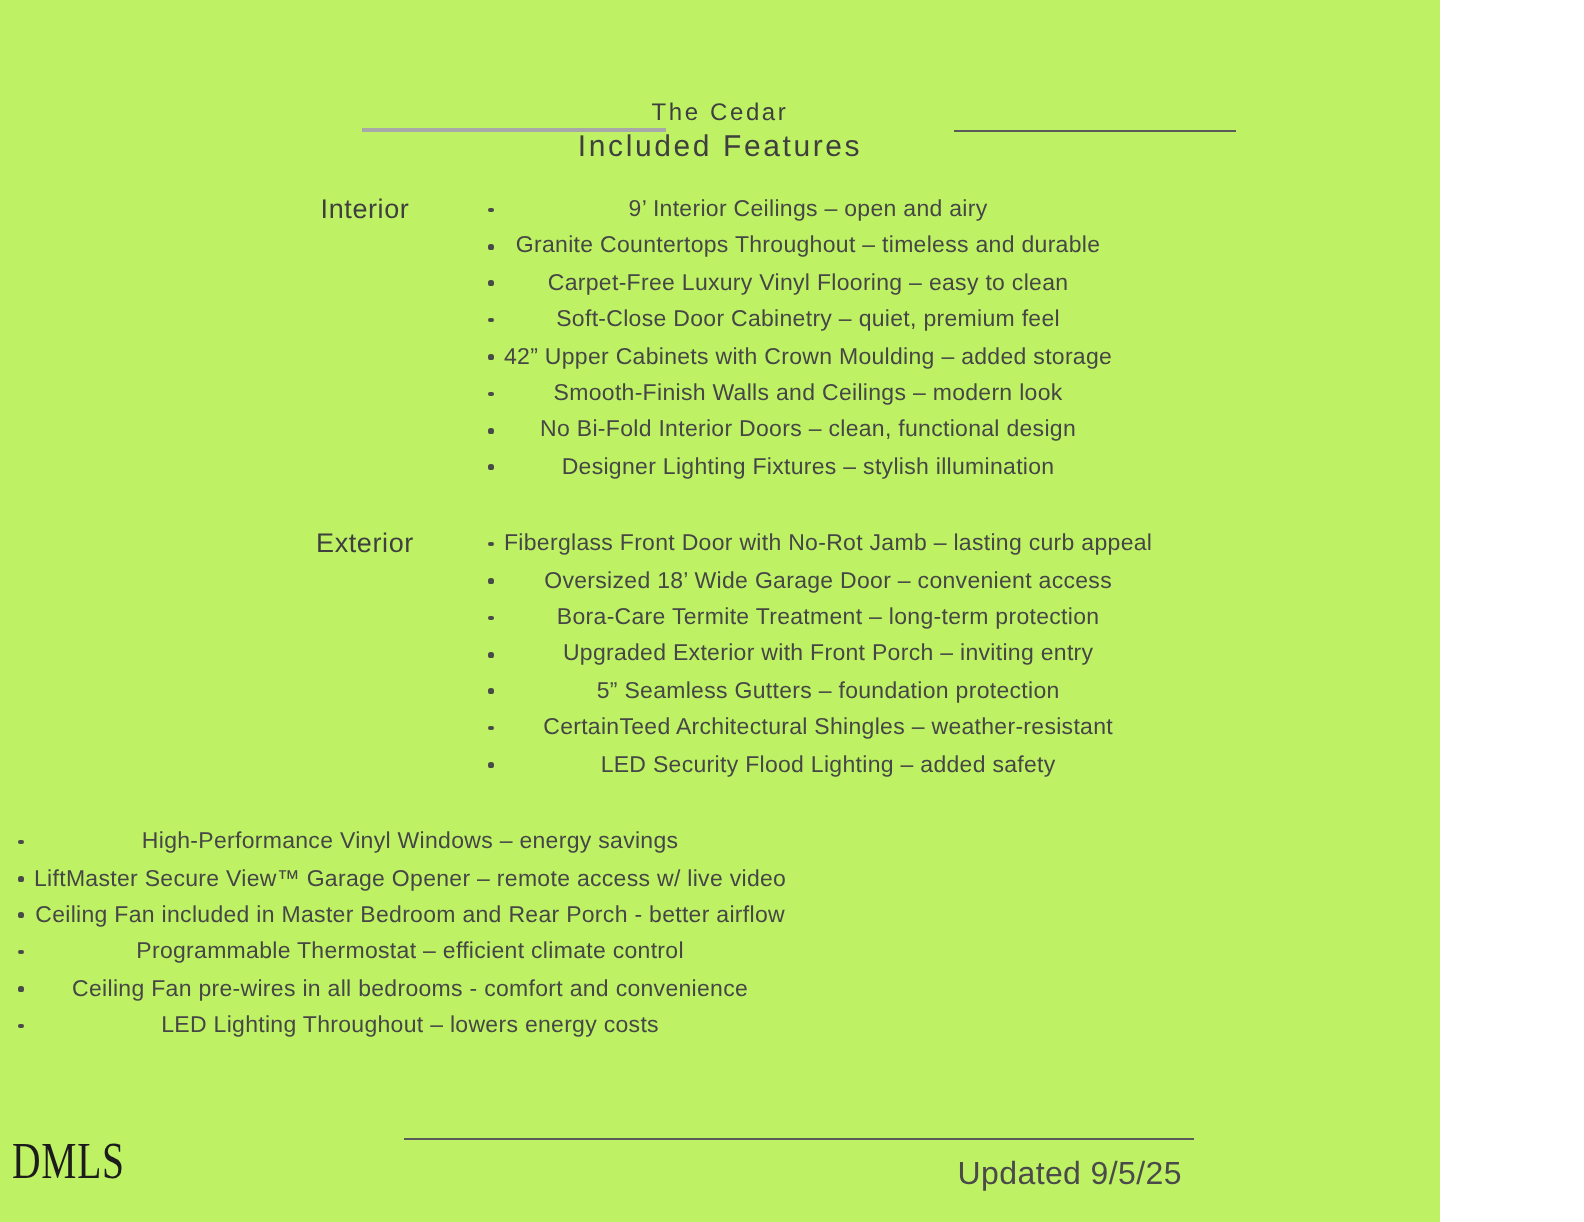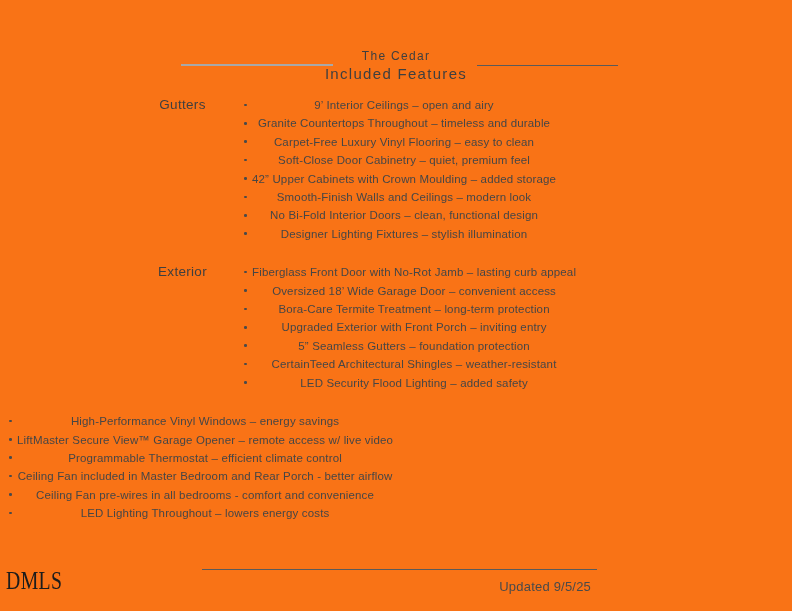--- a/index.html
+++ b/index.html
@@ -1,20 +1,20 @@
 <!DOCTYPE html>
 <html><head>
 <meta charset="utf-8">
 <style>
   html, body { margin: 0; padding: 0; background: #ffffff; }
   .page {
     position: relative;
-    width: 792px;
+    width: 720px;
     height: 611px;
-    background: #f97316;
+    background: #bef264;
     overflow: hidden;
     font-family: "Liberation Sans", sans-serif;
   }
 
   
   .header { position: absolute; top: 48px; left: 0; width: 100%; text-align: center; }
   .title {
     font-size: 12px;
     line-height: 17px;
     letter-spacing: 1.3px;
@@ -66,21 +66,21 @@
   }
 
   
   .footer-rule { position: absolute; left: 202px; top: 569px; width: 395px; height: 1px; background: #5a5a5a; }
   .updated {
     position: absolute;
     left: 202px;
     top: 579px;
     width: 389px;
     text-align: right;
-    font-size: 13px;
+    font-size: 16px;
     color: #4a4a4a;
     letter-spacing: 0.2px;
   }
   .logo {
     position: absolute;
     left: 6px;
     top: 568px;
     font-family: "Liberation Serif", serif;
     font-size: 26px;
     line-height: 26px;
@@ -97,21 +97,21 @@
   <div class="header">
     <div class="title">The Cedar</div>
     <div class="subtitle">Included Features</div>
   </div>
   <div class="rule rule-left"></div>
   <div class="rule rule-right"></div>
 
   <div class="content" id="sections">
       <div class="section-row">
         <div class="section-label">
-          <div>Gutters</div>
+          <div>Interior</div>
         </div>
         <ul class="feature-list">
           <li>9’ Interior Ceilings – open and airy</li>
           <li>Granite Countertops Throughout – timeless and durable</li>
           <li>Carpet-Free Luxury Vinyl Flooring – easy to clean</li>
           <li>Soft-Close Door Cabinetry – quiet, premium feel</li>
           <li>42” Upper Cabinets with Crown Moulding – added storage</li>
           <li>Smooth-Finish Walls and Ceilings – modern look</li>
           <li>No Bi-Fold Interior Doors – clean, functional design</li>
           <li>Designer Lighting Fixtures – stylish illumination</li>
@@ -128,22 +128,22 @@
           <li>Upgraded Exterior with Front Porch – inviting entry</li>
           <li>5” Seamless Gutters – foundation protection</li>
           <li>CertainTeed Architectural Shingles – weather-resistant</li>
           <li>LED Security Flood Lighting – added safety</li>
         </ul>
       </div>
       <div class="section-row">
         <ul class="feature-list">
           <li>High-Performance Vinyl Windows – energy savings</li>
           <li>LiftMaster Secure View™ Garage Opener – remote access w/ live video</li>
+          <li>Ceiling Fan included in Master Bedroom and Rear Porch - better airflow</li>
           <li>Programmable Thermostat – efficient climate control</li>
-          <li>Ceiling Fan included in Master Bedroom and Rear Porch - better airflow</li>
           <li>Ceiling Fan pre-wires in all bedrooms - comfort and convenience</li>
           <li>LED Lighting Throughout – lowers energy costs</li>
         </ul>
       </div>
     </div>
 
   <div class="footer-rule"></div>
   <div class="logo">DMLS</div>
   <div class="updated">Updated 9/5/25</div>
 </div>

